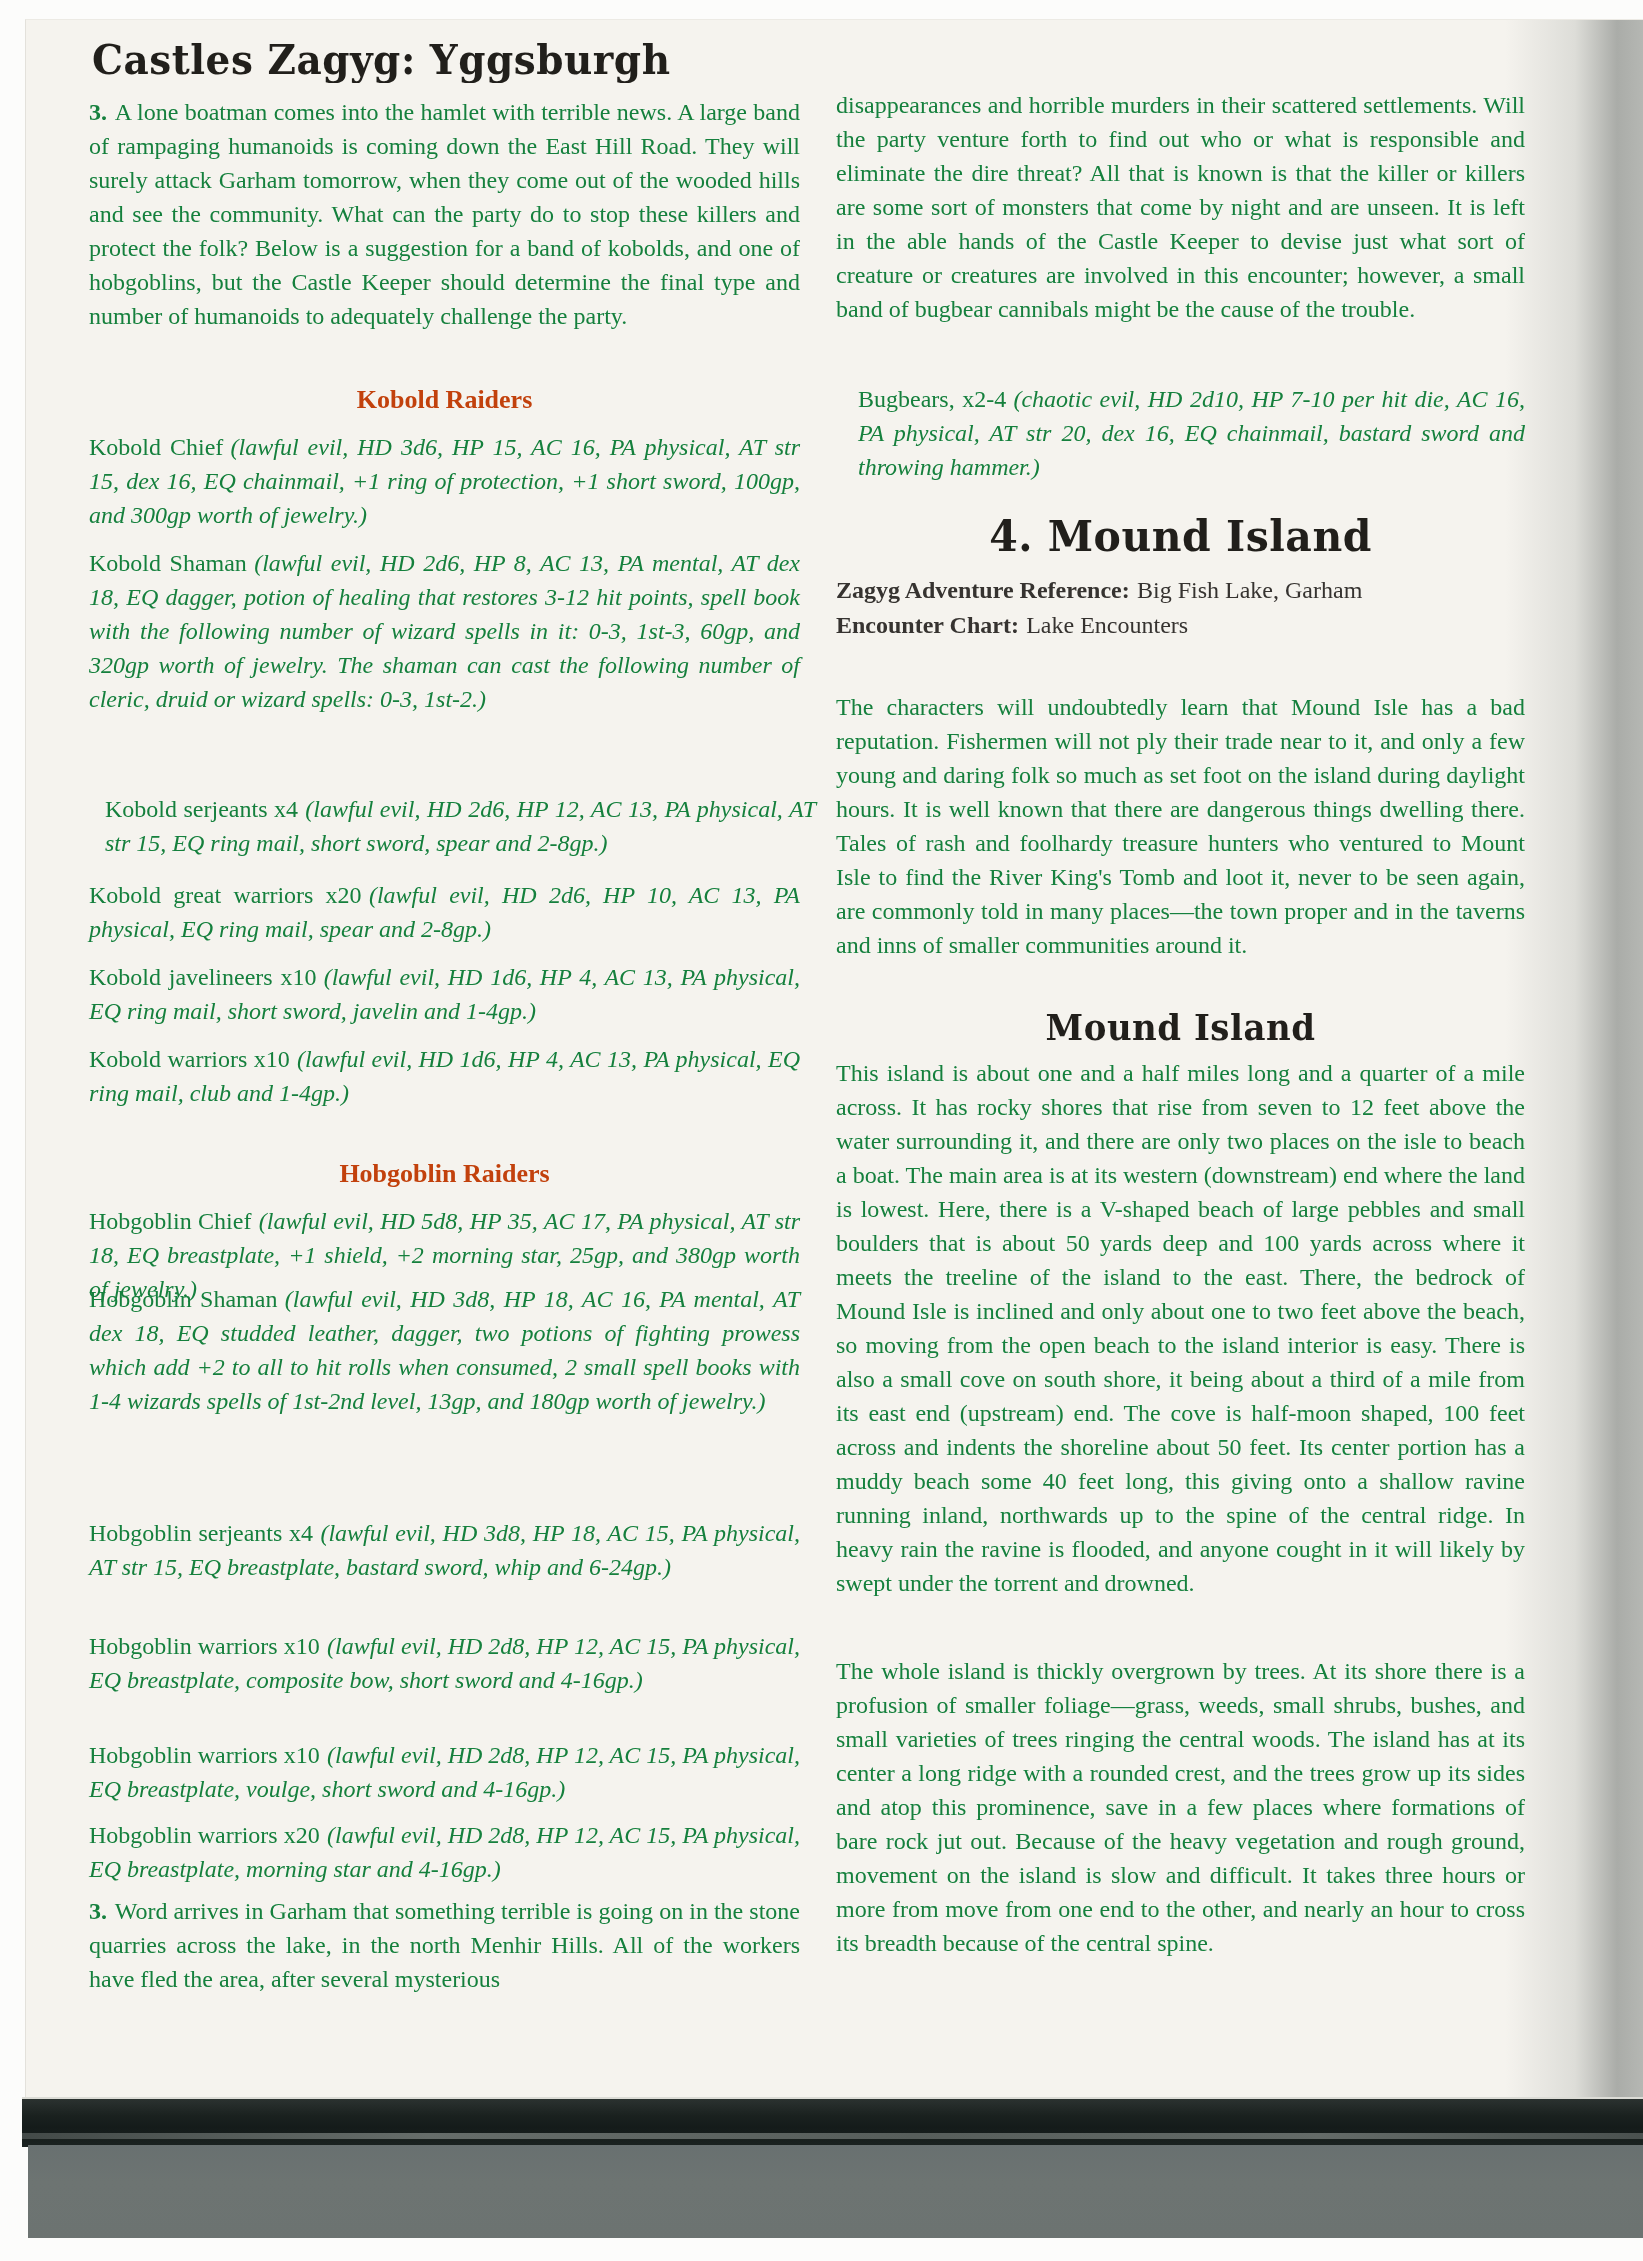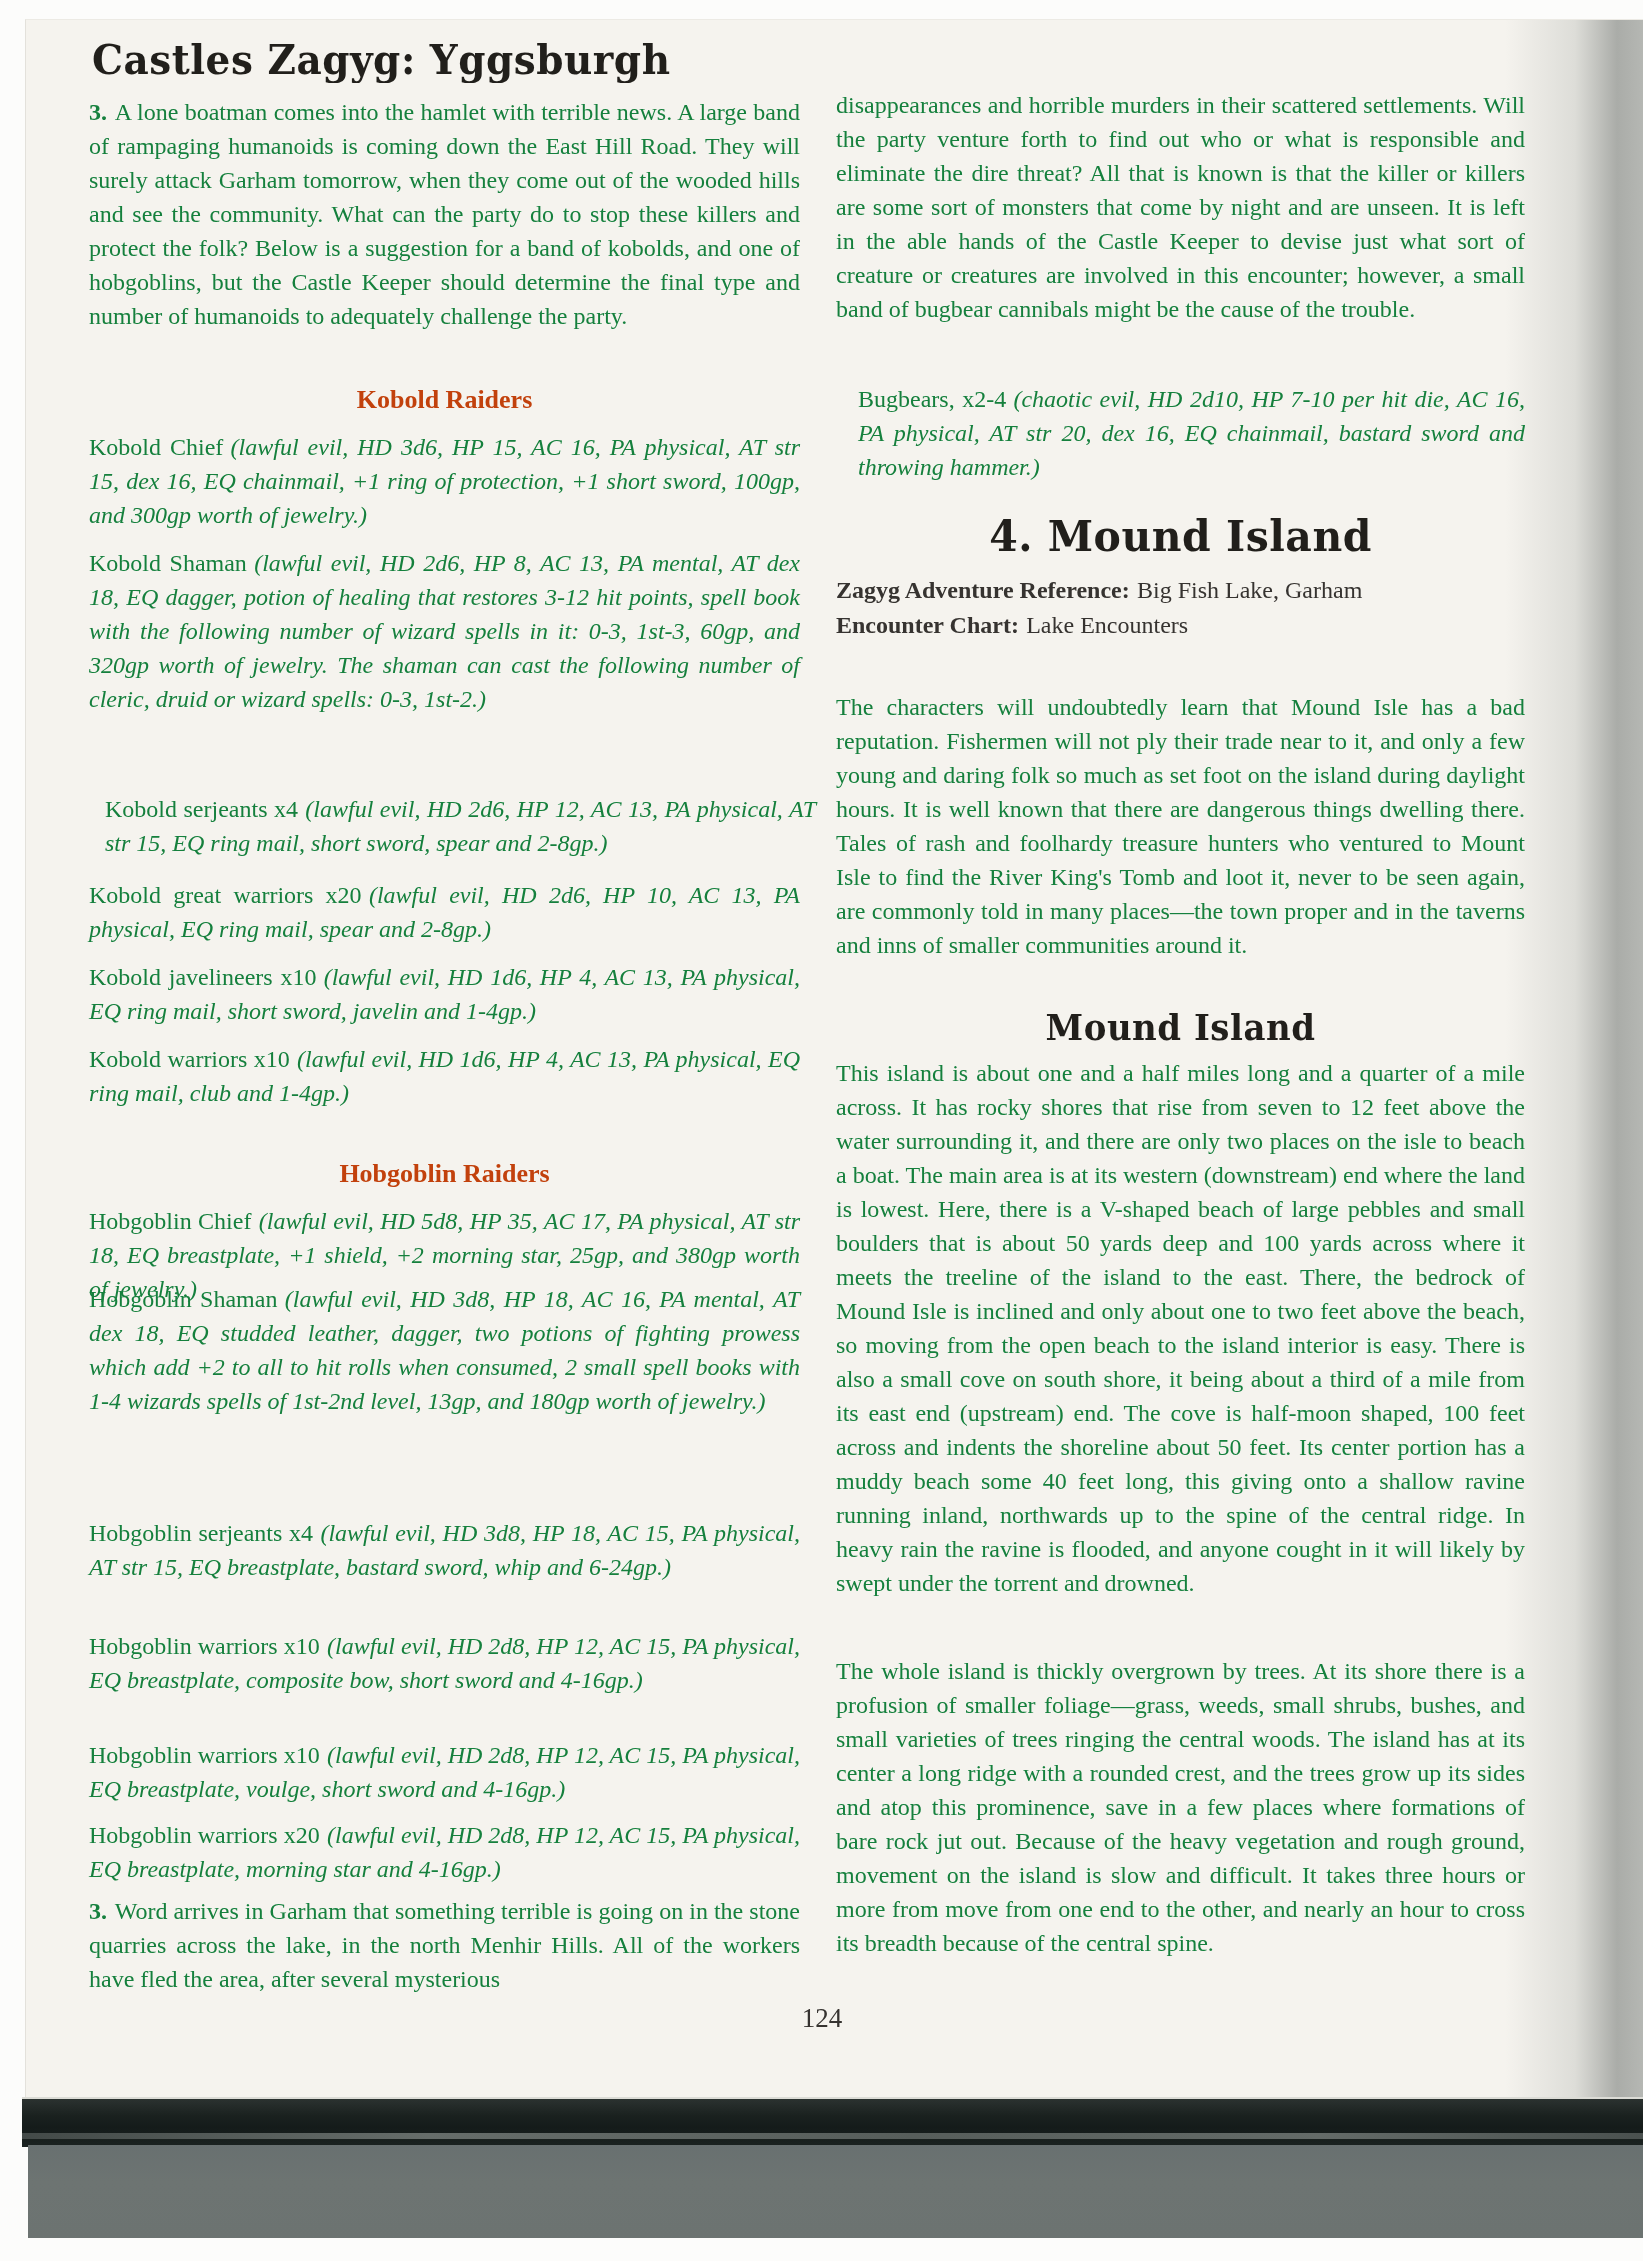--- a/index.html
+++ b/index.html
@@ -178,21 +178,20 @@
     <div class="block body-text" style="top:690px;">The characters will undoubtedly learn that Mound Isle has a bad reputation. Fishermen will not ply their trade near to it, and only a few young and daring folk so much as set foot on the island during daylight hours. It is well known that there are dangerous things dwelling there. Tales of rash and foolhardy treasure hunters who ventured to Mount Isle to find the River King's Tomb and loot it, never to be seen again, are commonly told in many places—the town proper and in the taverns and inns of smaller communities around it.</div>
 
     <div class="block fancy-heading fancy-lg" style="top:1006px;">Mound Island</div>
 
     <div class="block body-text" style="top:1056px;">This island is about one and a half miles long and a quarter of a mile across. It has rocky shores that rise from seven to 12 feet above the water surrounding it, and there are only two places on the isle to beach a boat. The main area is at its western (downstream) end where the land is lowest. Here, there is a V-shaped beach of large pebbles and small boulders that is about 50 yards deep and 100 yards across where it meets the treeline of the island to the east. There, the bedrock of Mound Isle is inclined and only about one to two feet above the beach, so moving from the open beach to the island interior is easy. There is also a small cove on south shore, it being about a third of a mile from its east end (upstream) end. The cove is half-moon shaped, 100 feet across and indents the shoreline about 50 feet. Its center portion has a muddy beach some 40 feet long, this giving onto a shallow ravine running inland, northwards up to the spine of the central ridge. In heavy rain the ravine is flooded, and anyone cought in it will likely by swept under the torrent and drowned.</div>
 
     <div class="block body-text" style="top:1654px;">The whole island is thickly overgrown by trees. At its shore there is a profusion of smaller foliage—grass, weeds, small shrubs, bushes, and small varieties of trees ringing the central woods. The island has at its center a long ridge with a rounded crest, and the trees grow up its sides and atop this prominence, save in a few places where formations of bare rock jut out. Because of the heavy vegetation and rough ground, movement on the island is slow and difficult. It takes three hours or more from move from one end to the other, and nearly an hour to cross its breadth because of the central spine.</div>
 
   </div>
 
-  <div class="page-number">124</div>
 
   <div class="band-dark">
     <div class="band-highlight"></div>
   </div>
   <div class="band-gray"></div>
 
 </div>
 
 
 </body></html>

